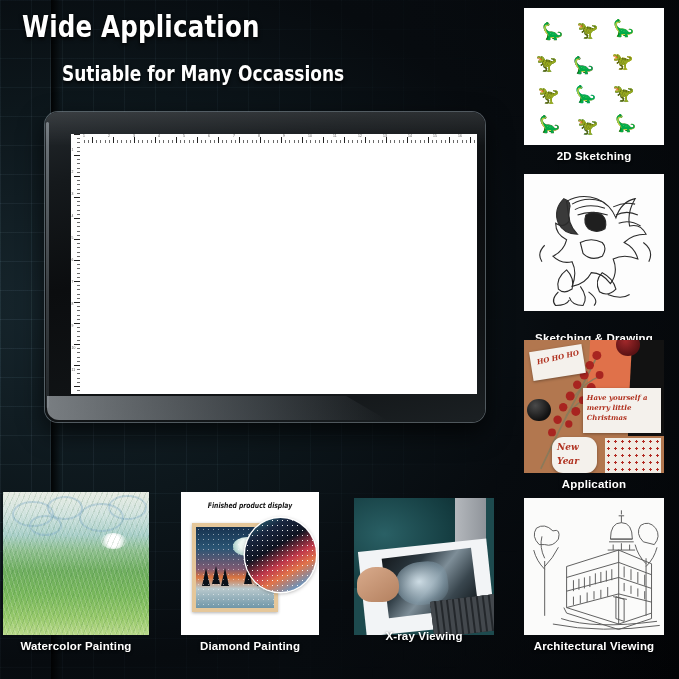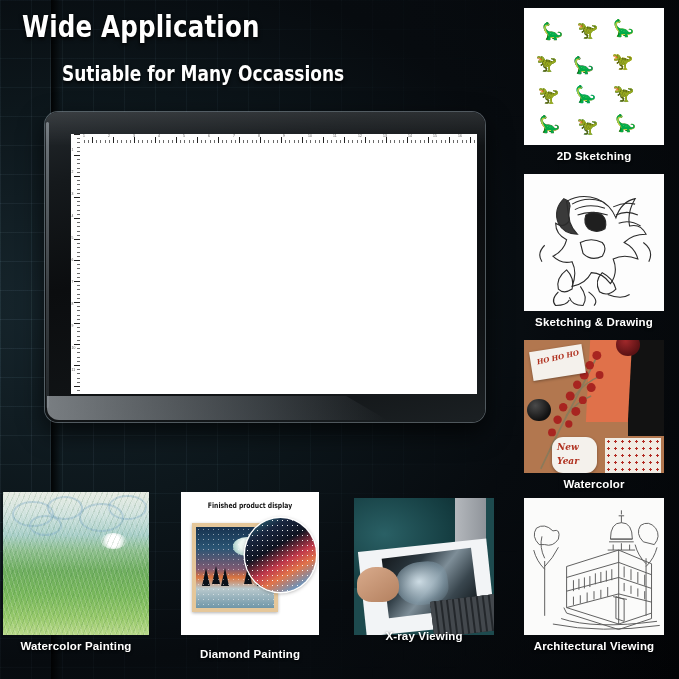--- a/index.html
+++ b/index.html
@@ -95,21 +95,21 @@
   .wc{position:absolute;inset:0;overflow:hidden;
     background:linear-gradient(to bottom,#e8ece3 0%,#cfe2de 16%,#a9cfc9 30%,#8fc08f 41%,#6fae5f 55%,#79b85c 72%,#97c96b 88%,#b9d98a 100%);}
   .wc-sun{position:absolute;right:16%;top:29%;width:17%;height:11%;border-radius:50%;
     background:radial-gradient(circle,#ffffff 40%,rgba(255,255,255,.35) 75%,transparent 100%);}
   .wc-swirl{position:absolute;border:2px solid rgba(120,165,195,.38);border-radius:50%;}
   .wc-tex{position:absolute;inset:0;
     background-image:repeating-linear-gradient(74deg,rgba(255,255,255,.16) 0 1px,transparent 1px 4px),
                      repeating-linear-gradient(-66deg,rgba(30,90,40,.13) 0 1px,transparent 1px 5px);}
 
   
-  .dp{position:absolute;inset:0;background:#fff;}
+  .dp{position:absolute;inset:0;background:#fff;font-style:italic;}
   .dp-title{position:absolute;left:0;right:0;top:6%;text-align:center;font-size:7.5px;
     font-weight:bold;color:#111;font-family:"DejaVu Sans Condensed","Liberation Sans",sans-serif;
     transform:scaleX(.9);}
   .dp-frame{position:absolute;left:8%;top:22%;width:62%;height:62%;background:#e5c79a;padding:4px;
     box-sizing:border-box;box-shadow:0 1px 3px rgba(0,0,0,.3);}
   .dp-art{position:absolute;inset:4px;background:linear-gradient(to bottom,#17324f 0%,#2a5574 26%,#7f5a72 52%,#d9743f 62%,#b9c9cd 76%,#6f96a8 100%);overflow:hidden;}
   .dp-moon{position:absolute;left:48%;top:12%;width:36%;height:23%;border-radius:50%;
     background:radial-gradient(circle at 42% 42%,#eef6f3 25%,#a9cfc9 60%,rgba(160,200,195,.25) 100%);}
   .tree{position:absolute;bottom:28%;width:0;height:0;border-left:4px solid transparent;
     border-right:4px solid transparent;border-bottom:18px solid #0a1018;}
@@ -241,21 +241,21 @@
             <path d="M40 82 Q46 90 42 96 Q34 96 32 90"></path>
             <path d="M60 88 Q70 92 76 88"></path>
             <path d="M24 86 Q18 92 22 96 Q30 96 32 92"></path>
             <path d="M46 86 Q54 92 50 96"></path>
             <path d="M14 52 Q8 58 12 64"></path>
               <path d="M86 50 Q94 56 90 64"></path>
           </g>
         </svg>
       </div>
     </div>
-    <div class="cap" style="top:142px;">Sketching &amp; Drawing</div>
+    <div class="cap" style="top:158px;">Sketching &amp; Drawing</div>
   </div>
 
   <div class="card" style="left:524px;top:340px;width:140px;height:155px;">
     <div class="thumb" style="height:133px;">
       <div class="cal">
         <div class="cal-dark"></div>
         <div class="cal-orange"></div>
         <div class="cal-ink" style="left:66%;top:-5%;width:17%;height:17%;background:radial-gradient(circle at 40% 35%,#a0282a,#5b1214 70%);"></div>
         <div class="cal-ink" style="left:2%;top:44%;width:17%;height:17%;"></div>
 
@@ -275,28 +275,31 @@
             <circle cx="28" cy="48" r="3"></circle>
               <circle cx="37" cy="51" r="3.2"></circle>
             <circle cx="24" cy="57" r="3"></circle>
               <circle cx="32" cy="60" r="2.6"></circle>
             <circle cx="20" cy="66" r="2.8"></circle>
           </g>
         </svg>
         <div class="cal-card" style="left:5%;top:6%;width:38%;height:22%;transform:rotate(-9deg);">
           <div class="hand" style="font-size:7px;padding:5px 0 0 6px;transform:rotate(-4deg);">HO HO HO</div>
         </div>
+        <div class="cal-card" style="left:42%;top:36%;width:56%;height:34%;">
+          <div class="hand" style="font-size:7px;line-height:1.45;padding:5px 4px;">Have yourself a merry little Christmas</div>
+        </div>
         <div class="cal-card" style="left:20%;top:73%;width:32%;height:27%;border-radius:11px;">
           <div class="hand" style="font-size:9px;line-height:1.5;padding:4px 0 0 5px;">New Year</div>
         </div>
         <div style="position:absolute;left:58%;top:74%;width:40%;height:26%;background:#f1ece4;
              background-image:radial-gradient(circle,#b22a22 1px,transparent 1.4px);background-size:7px 7px;"></div>
       </div>
     </div>
-    <div class="cap" style="top:138px;">Watercolor</div>
+    <div class="cap" style="top:138px;">Application</div>
   </div>
 
   <div class="card" style="left:3px;top:492px;width:146px;height:165px;">
     <div class="thumb" style="height:143px;">
       <div class="wc">
         <div class="wc-swirl" style="left:6%;top:6%;width:26%;height:16%;"></div>
         <div class="wc-swirl" style="left:30%;top:3%;width:22%;height:14%;"></div>
         <div class="wc-swirl" style="left:52%;top:8%;width:28%;height:17%;"></div>
         <div class="wc-swirl" style="left:72%;top:2%;width:24%;height:15%;"></div>
         <div class="wc-swirl" style="left:18%;top:16%;width:20%;height:12%;"></div>
@@ -320,21 +323,21 @@
             <div class="tree" style="left:62%;bottom:30%;"></div>
             <div class="tree" style="left:78%;"></div>
             <div class="spark" style="opacity:.55;"></div>
           </div>
         </div>
         <div class="dp-mag">
           <div class="spark"></div>
         </div>
       </div>
     </div>
-    <div class="cap" style="top:156px;">Diamond Painting</div>
+    <div class="cap" style="top:148px;">Diamond Painting</div>
   </div>
 
   <div class="card" style="left:354px;top:498px;width:140px;height:160px;">
     <div class="thumb" style="height:137px;">
       <div class="xr">
         <div class="xr-mon"></div>
         <div class="xr-shirt"></div>
         <div class="xr-pad"></div>
         <div class="xr-film">
           <div class="xr-skull"></div>

